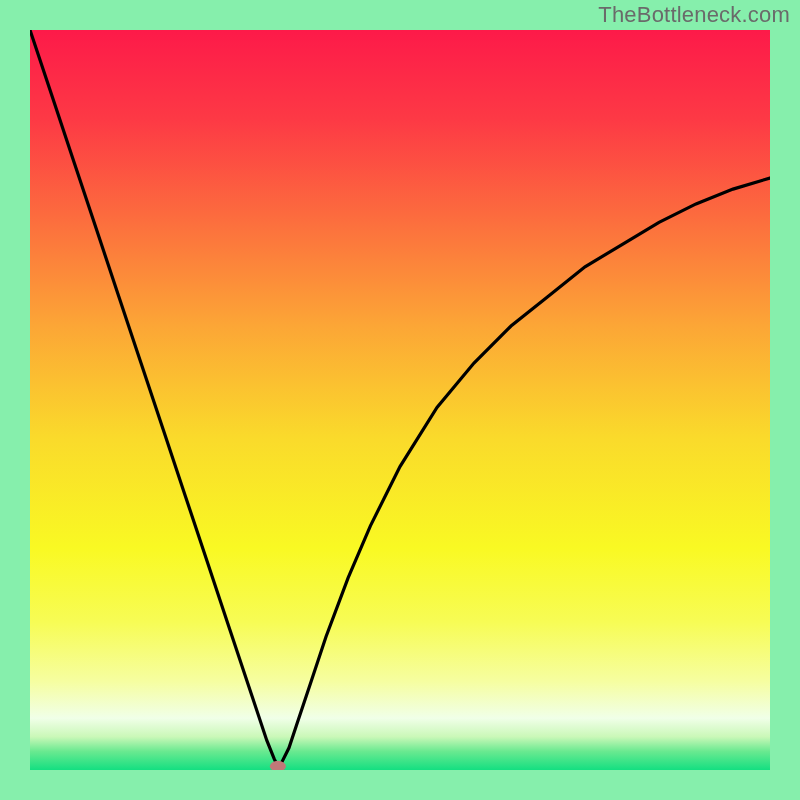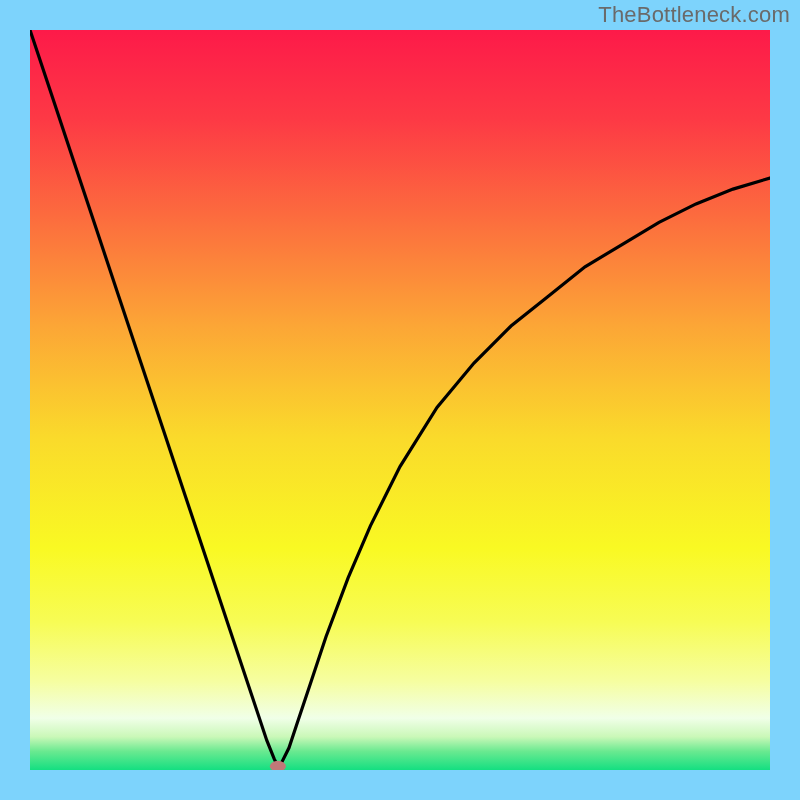--- a/index.html
+++ b/index.html
@@ -9,21 +9,21 @@
     height: 800px;
     background: #000;
     overflow: hidden;
     font-family: Arial, Helvetica, sans-serif;
   }
   .frame {
     position: absolute;
     left: 0; top: 0;
     width: 800px;
     height: 800px;
-    background: #7dd3fc;
+    background: #86efac;
   }
   .watermark {
     position: absolute;
     top: 2px;
     right: 10px;
     color: #6a6a6a;
     font-size: 22px;
     font-weight: 400;
     letter-spacing: 0.2px;
     z-index: 30;

